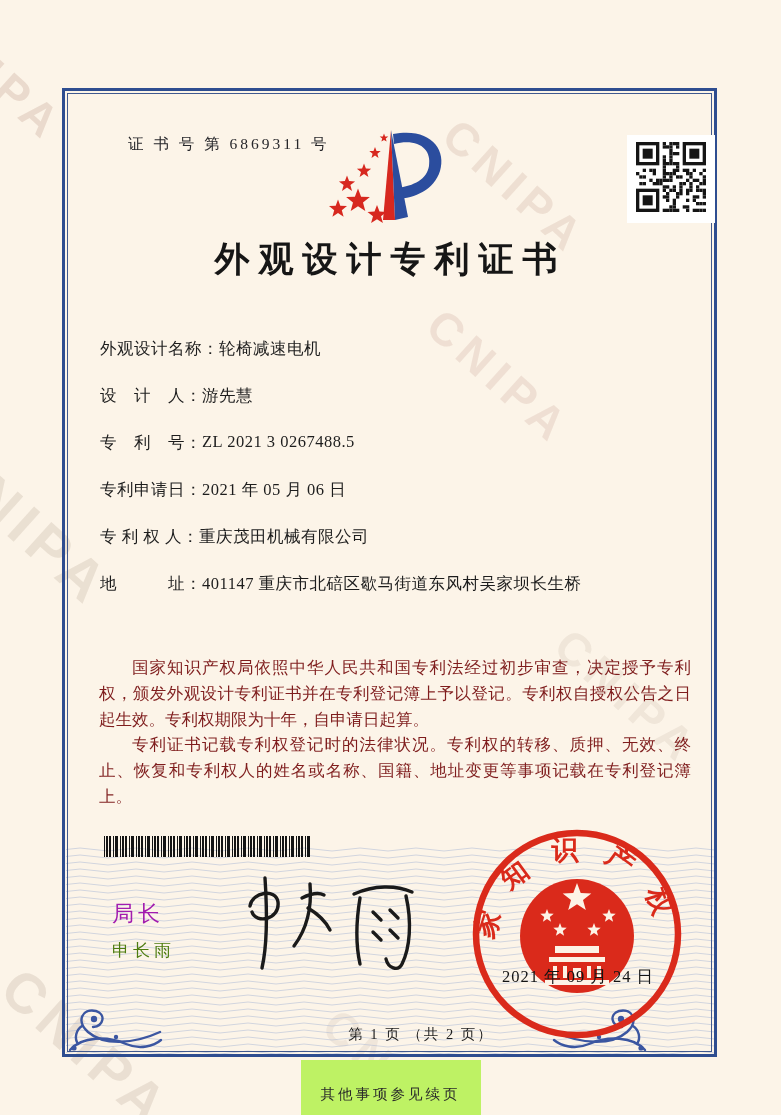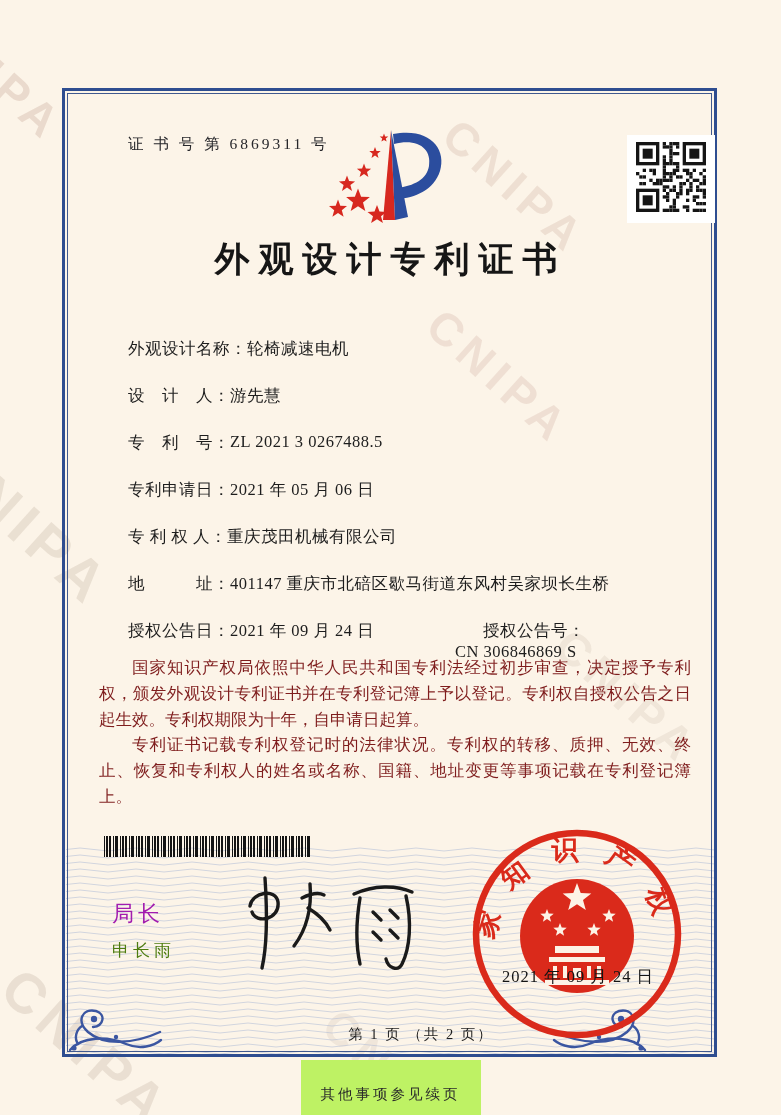--- a/index.html
+++ b/index.html
@@ -22,21 +22,21 @@
   
   .cert-no{position:absolute;left:96px;top:134px;font-size:15.5px;letter-spacing:3px;color:#26262a;z-index:3;margin-left:32px;}
   .qr-box{position:absolute;left:627px;top:135px;width:88px;height:88px;background:#ffffff;
     display:flex;align-items:center;justify-content:center;z-index:3;}
   .logo{position:absolute;left:327px;top:124px;width:135px;height:104px;z-index:3;}
   .title{position:absolute;left:0;top:236px;width:100%;text-align:center;font-size:35px;
     font-weight:bold;letter-spacing:9px;color:#161616;z-index:3;}
   
   .fields{position:absolute;left:100px;top:338px;width:592px;z-index:3;font-size:16.5px;}
   .field{height:47px;display:flex;align-items:flex-start;position:relative;letter-spacing:0.5px;}
-  .field .lbl{white-space:pre;margin-left:28px;}
+  .field .lbl{white-space:pre;}
   .field .val{white-space:pre;}
   .grant-no{position:absolute;left:355px;top:0;}
   
   .body-text{position:absolute;left:99px;top:655px;width:592px;z-index:3;font-size:16.5px;
     line-height:25.8px;text-align:justify;color:#7f1d1d;}
   .body-text p{margin:0;text-indent:2em;}
   
   .waves{position:absolute;left:66px;top:846px;z-index:1;}
   
   .barcode{position:absolute;left:104px;top:836px;width:210px;height:21px;z-index:3;}
@@ -283,24 +283,20 @@
         <span class="val">2021 年 05 月 06 日</span>
     </div>
     <div class="field">
       <span class="lbl">专 利 权 人：</span>
         <span class="val">重庆茂田机械有限公司</span>
     </div>
     <div class="field">
       <span class="lbl">地　　　址：</span>
         <span class="val">401147 重庆市北碚区歇马街道东风村吴家坝长生桥</span>
     </div>
-    <div class="field">
-      <span><span class="lbl">授权公告日：</span><span class="val">2021 年 09 月 24 日</span></span>
-      <span class="grant-no"><span class="lbl">授权公告号：</span><span class="val">CN 306846869 S</span></span>
-    </div>
   </div>
 
   <div class="body-text">
     <p>国家知识产权局依照中华人民共和国专利法经过初步审查，决定授予专利权，颁发外观设计专利证书并在专利登记簿上予以登记。专利权自授权公告之日起生效。专利权期限为十年，自申请日起算。</p>
     <p>专利证书记载专利权登记时的法律状况。专利权的转移、质押、无效、终止、恢复和专利权人的姓名或名称、国籍、地址变更等事项记载在专利登记簿上。</p>
   </div>
 
   <div class="barcode">
       <div id="bc"><svg width="210" height="21">
           <rect x="0" y="0" width="1" height="21" fill="#141414"></rect>

